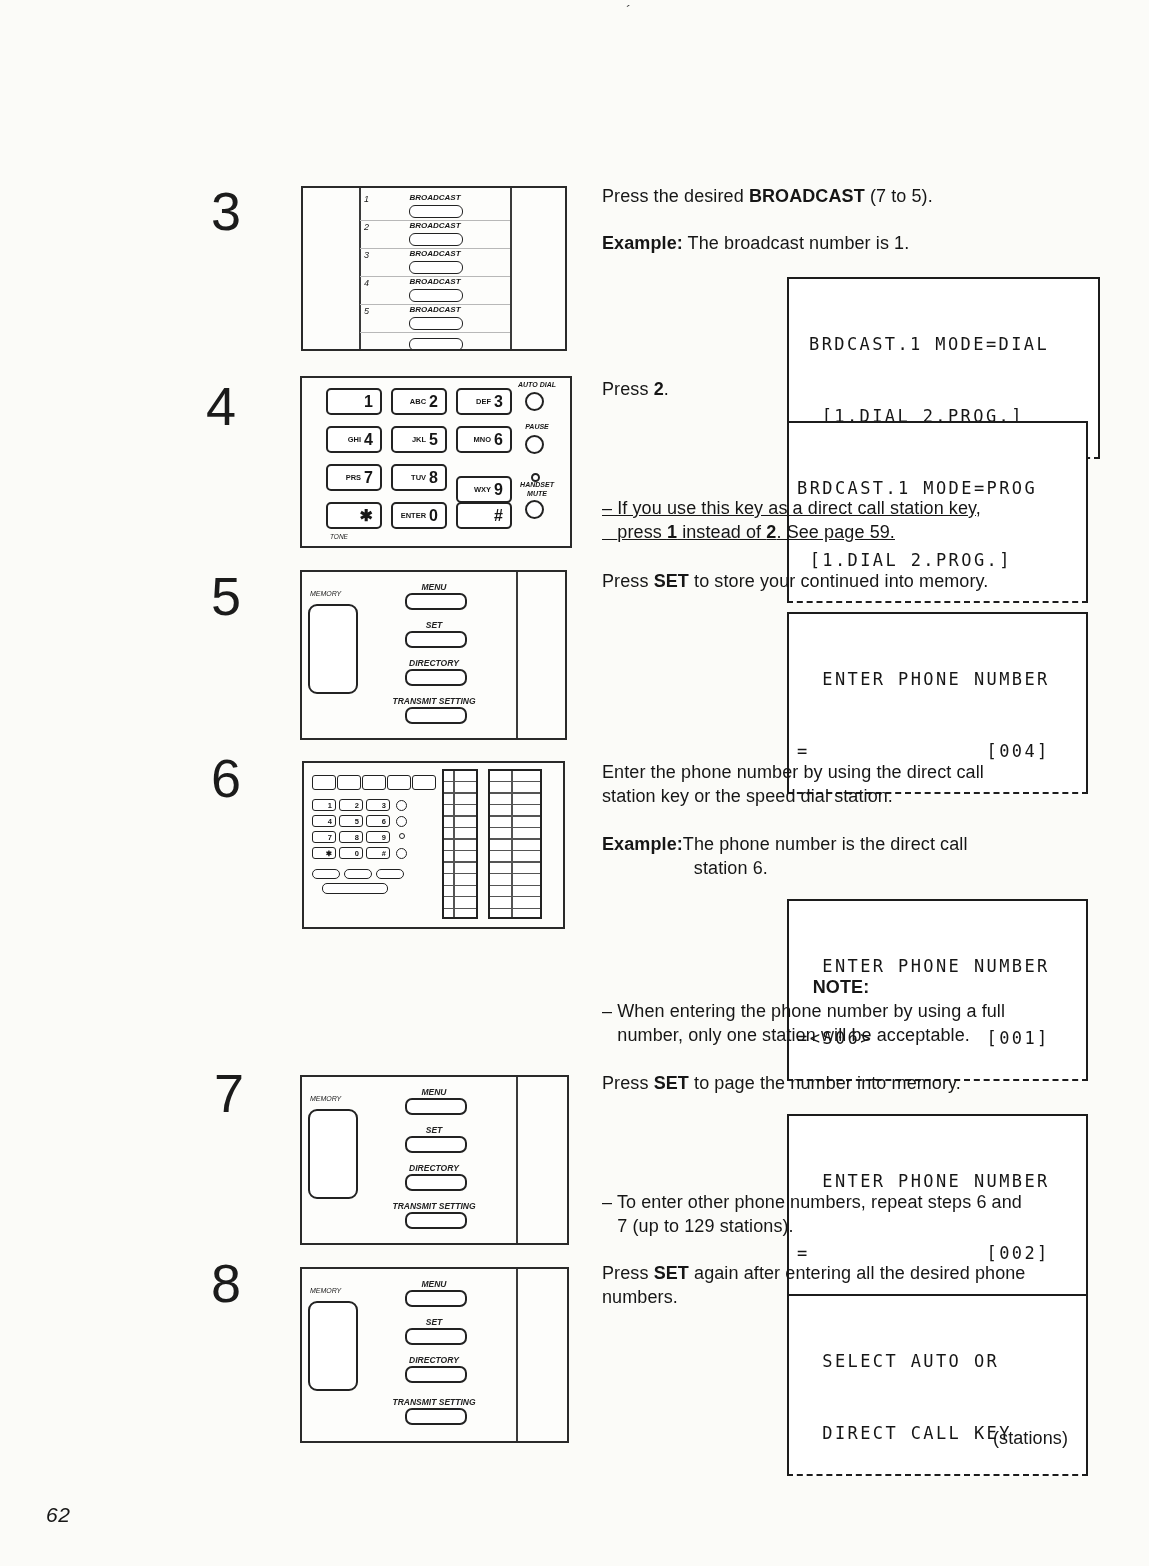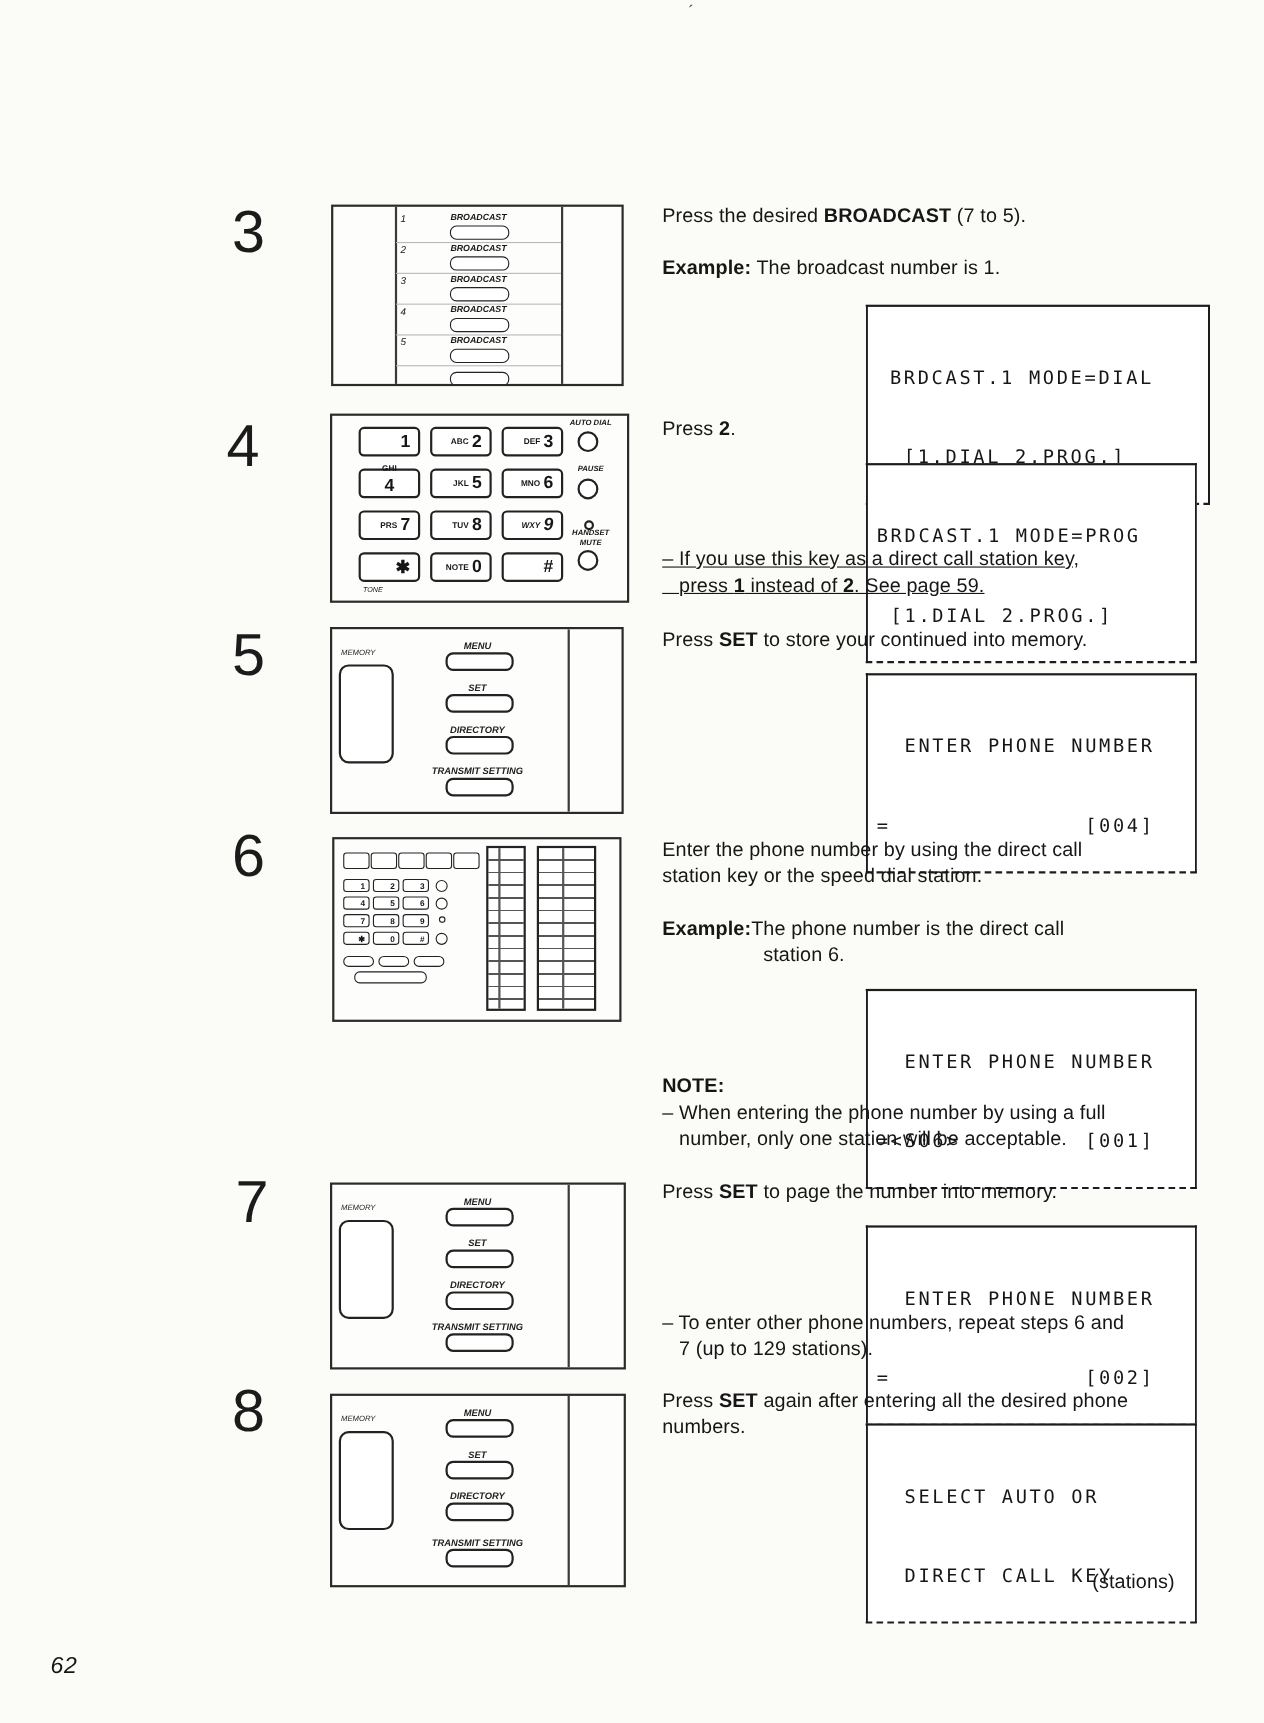--- a/index.html
+++ b/index.html
@@ -100,50 +100,50 @@
       <span class="num">1</span>
     </div>
   <div class="kkey" style="left:89px;top:10px;">
       <span class="sub">ABC</span>
       <span class="num">2</span>
     </div>
   <div class="kkey" style="left:154px;top:10px;">
       <span class="sub">DEF</span>
       <span class="num">3</span>
     </div>
-  <div class="kkey" style="left:24px;top:48px;flex-direction:column;">
+  <div class="kkey" style="left:24px;top:48px;">
       <span class="sub">GHI</span>
       <span class="num">4</span>
     </div>
   <div class="kkey" style="left:89px;top:48px;">
       <span class="sub">JKL</span>
       <span class="num">5</span>
     </div>
   <div class="kkey" style="left:154px;top:48px;">
       <span class="sub">MNO</span>
       <span class="num">6</span>
     </div>
   <div class="kkey" style="left:24px;top:86px;">
       <span class="sub">PRS</span>
       <span class="num">7</span>
     </div>
   <div class="kkey" style="left:89px;top:86px;">
       <span class="sub">TUV</span>
       <span class="num">8</span>
     </div>
-  <div class="kkey" style="left:154px;top:86px;font-style:italic;">
+  <div class="kkey" style="left:154px;top:98px;">
       <span class="sub">WXY</span>
       <span class="num">9</span>
     </div>
   <div class="kkey" style="left:24px;top:124px;">
       <span class="sub"></span>
       <span class="num">✱</span>
     </div>
   <div class="kkey" style="left:89px;top:124px;">
-      <span class="sub">NOTE</span>
+      <span class="sub">ENTER</span>
       <span class="num">0</span>
     </div>
   <div class="kkey" style="left:154px;top:124px;">
       <span class="sub"></span>
       <span class="num">#</span>
     </div>
   <span class="klab" style="top:3px;">AUTO DIAL</span>
   <div class="circle" style="left:223px;top:14px;width:15px;height:15px;"></div>
   <span class="klab" style="top:45px;">PAUSE</span>
   <div class="circle" style="left:223px;top:57px;width:15px;height:15px;"></div>
@@ -221,21 +221,21 @@
 </div>
 
 <div class="abs txt" style="left:602px;top:760px;"><span>Enter the phone number by using the direct call
 station key or the speed dial station.</span></div>
 <div class="abs txt" style="left:602px;top:832px;"><b>Example:</b><span>The phone number is the direct call
                   station 6.</span></div>
 <div class="lcd" style="left:787px;top:899px;">
   <div>  ENTER PHONE NUMBER</div>
   <div>=&lt;S06&gt;         [001]</div>
 </div>
-<div class="abs txt" style="left:602px;top:975px;"><b>NOTE:</b></div>
+<div class="abs txt" style="left:602px;top:975px;text-align:center;"><b>NOTE:</b></div>
 <div class="abs txt" style="left:602px;top:999px;"><span>– When entering the phone number by using a full
    number, only one station will be acceptable.</span></div>
 
 <div class="abs stepnum" style="left:214px;top:1066px;">7</div>
 
 <div class="illus" style="left:300px;top:1075px;width:265px;height:166px;">
   <span class="mp-mem">MEMORY</span>
   <div class="mp-big"></div>
   <span class="ilabel mp-l" style="top:10px;">MENU</span>
   <div class="mp-oval" style="top:21px;"></div>

